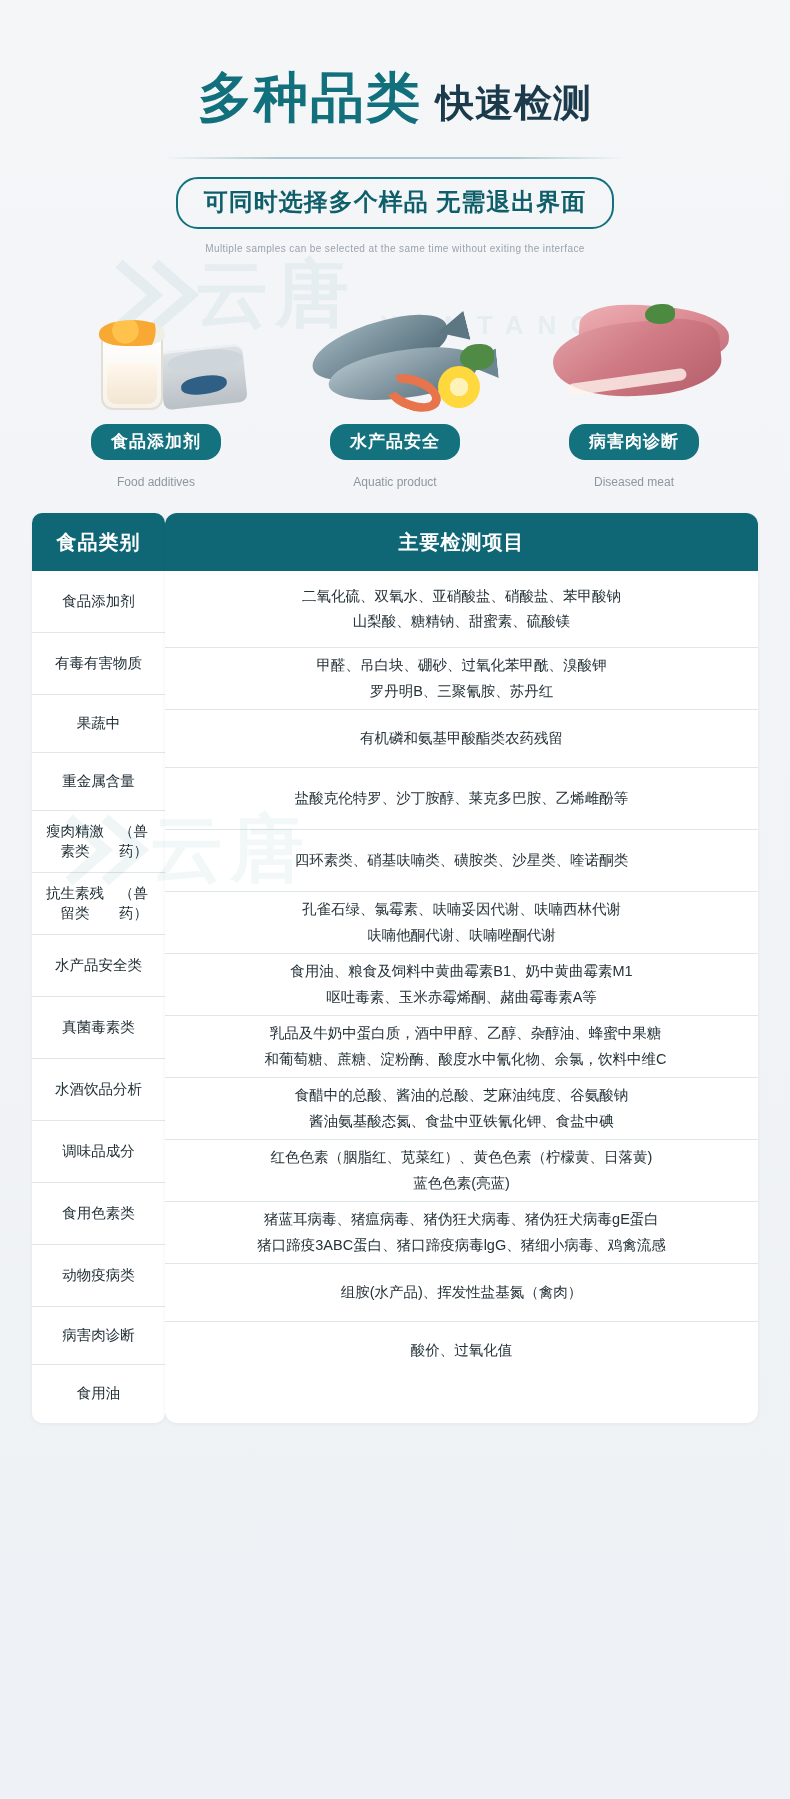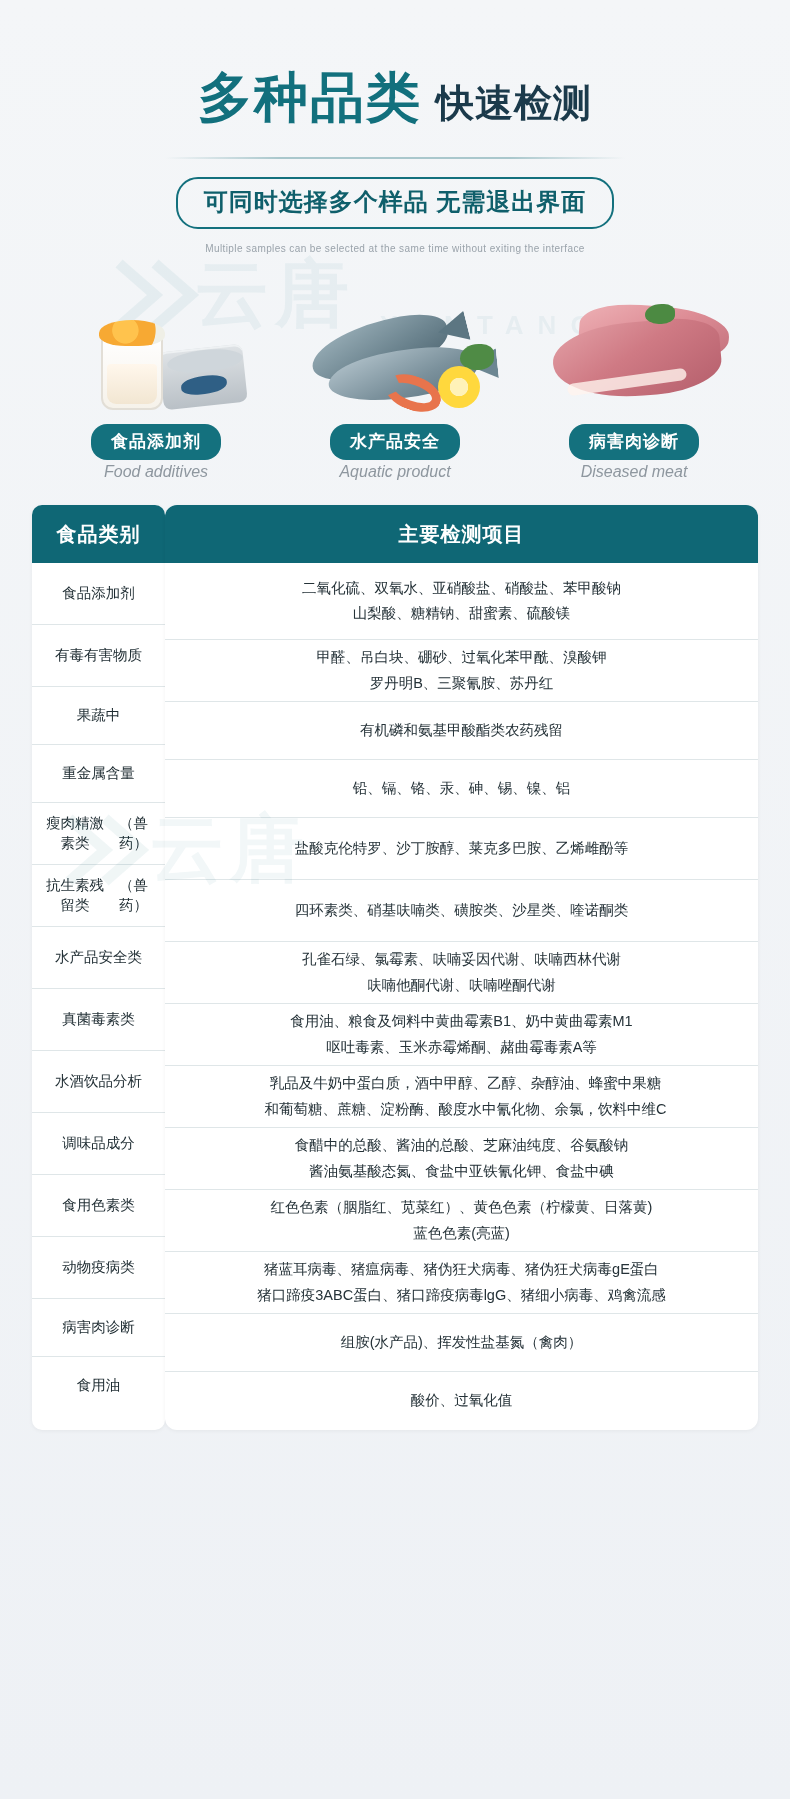--- a/index.html
+++ b/index.html
@@ -107,24 +107,23 @@
     margin-top: 8px;
     background: #14717e;
     color: #fff;
     font-size: 17px;
     font-weight: 700;
     border-radius: 16px;
     padding: 6px 20px 7px;
     letter-spacing: 1px;
   }
   .card-en {
-    margin-top: 3px;
-    font-size: 16px;
+    margin-top: 15px;
+    font-size: 12px;
     color: #8e979f;
-    font-style: italic;
   }
 
   
   .art { position: relative; width: 100%; height: 140px; }
 
   
   .glass {
     position: absolute; left: 52px; bottom: 6px; width: 62px; height: 78px;
     background: linear-gradient(180deg,#ffffff 0%, #f6f2ea 100%);
     border: 2px solid #e2ded6; border-radius: 6px 6px 12px 12px;
@@ -401,25 +400,20 @@
             <div>
               <span class="cell-line">甲醛、吊白块、硼砂、过氧化苯甲酰、溴酸钾</span>
               <span class="cell-line">罗丹明B、三聚氰胺、苏丹红</span>
             </div>
           </div>
           <div class="item-cell" style="height: 58px;">
             <div>
               <span class="cell-line">有机磷和氨基甲酸酯类农药残留</span>
             </div>
           </div>
-          <div class="item-cell" style="height: 58px;">
-            <div>
-              <span class="cell-line">铅、镉、铬、汞、砷、锡、镍、铝</span>
-            </div>
-          </div>
           <div class="item-cell" style="height: 62px;">
             <div>
               <span class="cell-line">盐酸克伦特罗、沙丁胺醇、莱克多巴胺、乙烯雌酚等</span>
             </div>
           </div>
           <div class="item-cell" style="height: 62px;">
             <div>
               <span class="cell-line">四环素类、硝基呋喃类、磺胺类、沙星类、喹诺酮类</span>
             </div>
           </div>

